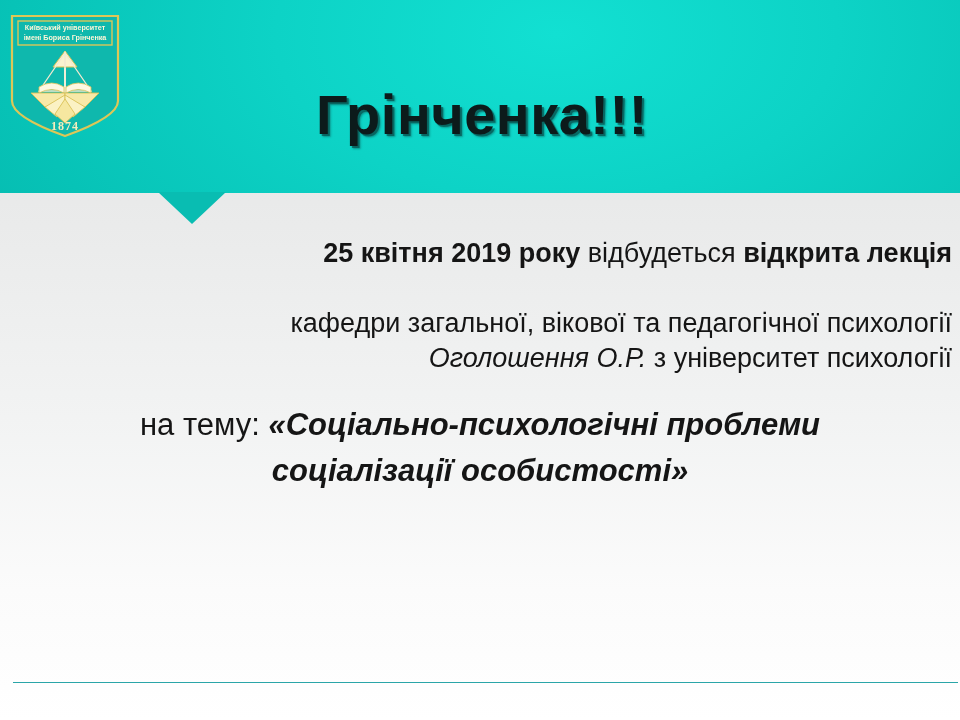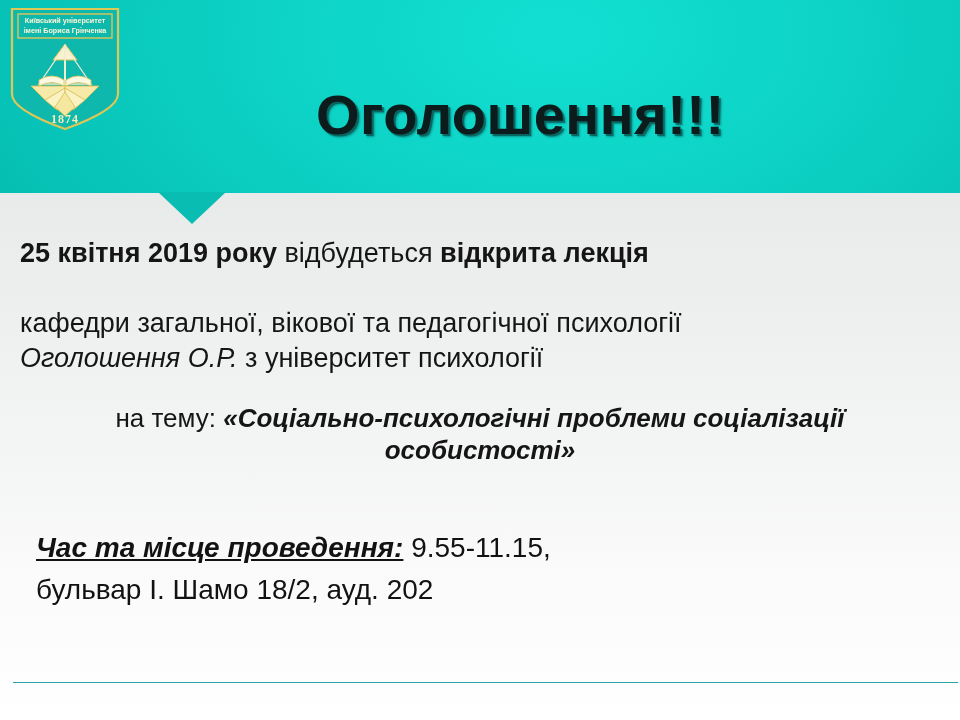--- a/index.html
+++ b/index.html
@@ -51,21 +51,21 @@
     color: #0c1b1b;
     letter-spacing: 0.5px;
     text-shadow: 2px 2px 0 rgba(8,60,58,0.55), 3px 3px 2px rgba(5,40,40,0.35);
     white-space: nowrap;
   }
 
   
   .crest {
     position: absolute;
     left: 9px;
-    top: 6px;
+    top: 13px;
     width: 112px;
     height: 126px;
     text-align: right;
   }
   .crest svg { display: block; }
   .crest-line1, .crest-line2 {
     font-family: "Liberation Sans", sans-serif;
     font-size: 7.2px;
     font-weight: bold;
     fill: #fdf6d8;
@@ -79,35 +79,35 @@
   }
 
   
   .content {
     position: absolute;
     left: 0;
     top: 236px;
     width: 960px;
   }
   .para-center {
-    text-align: left;
+    text-align: right;
     color: #151515;
     font-size: 27px;
     line-height: 35px;
-    padding: 0 20px;
+    padding: 0 8px;
   }
   .para-center .b { font-weight: bold; }
   .para-center .i { font-style: italic; }
 
   .topic {
     margin-top: 26px;
     text-align: center;
     color: #151515;
-    font-size: 26px;
-    line-height: 32px;
+    font-size: 31px;
+    line-height: 46px;
     padding: 0 92px;
   }
   .topic .lead { font-weight: normal; }
   .topic .bi {
     font-weight: bold;
     font-style: italic;
   }
 
   .venue {
     position: absolute;
@@ -135,21 +135,21 @@
     border-top: 1.6px solid #2aa5a8;
   }
 </style>
 </head>
 <body>
 
 <div class="slide">
 
   <div class="banner"></div>
   <div class="banner-tail"></div>
-  <div class="banner-title">Оголошення!!!</div>
+  <div class="banner-title">Грінченка!!!</div>
 
   <div class="crest">
     <svg width="112" height="126" viewBox="0 0 112 126" xmlns="http://www.w3.org/2000/svg">
       <path d="M3 3 H109 V88 Q109 104 56 123 Q3 104 3 88 Z" fill="#0fb8ad" stroke="#ddc757" stroke-width="2.2"></path>
       <rect x="9" y="8" width="94" height="24" fill="#0fb8ad" stroke="#ddc757" stroke-width="1.4"></rect>
       <text class="crest-line1" x="56" y="17" text-anchor="middle">Київський університет</text>
       <text class="crest-line2" x="56" y="27" text-anchor="middle">імені Бориса Грінченка</text>
       <g>
         <path d="M56 38 L44 54 L68 54 Z" fill="#faf3d0" stroke="#d9c157" stroke-width="1"></path>
         <path d="M56 40 L30 78 L56 78 Z" fill="none" stroke="#f3ead0" stroke-width="1.3"></path>
@@ -173,22 +173,18 @@
       <span class="b">25 квітня 2019 року</span><span> відбудеться </span><span class="b">відкрита лекція</span><br>
       <br>
       <span>кафедри загальної, вікової та педагогічної психології</span><br>
       <span class="i">Оголошення О.Р.</span><span> з університет психології</span>
     </div>
 
     <div class="topic">
       <span class="lead">на тему: </span><span class="bi">«Соціально-психологічні проблеми соціалізації особистості»</span>
     </div>
 
-    <div class="venue">
-      <span class="label">Час та місце проведення:</span><span> 9.55-11.15,</span><br>
-      <span>бульвар І. Шамо 18/2,  ауд. 202</span>
-    </div>
 
   </div>
 
   <div class="footer-rule"></div>
 
 </div>
 
 </body></html>

